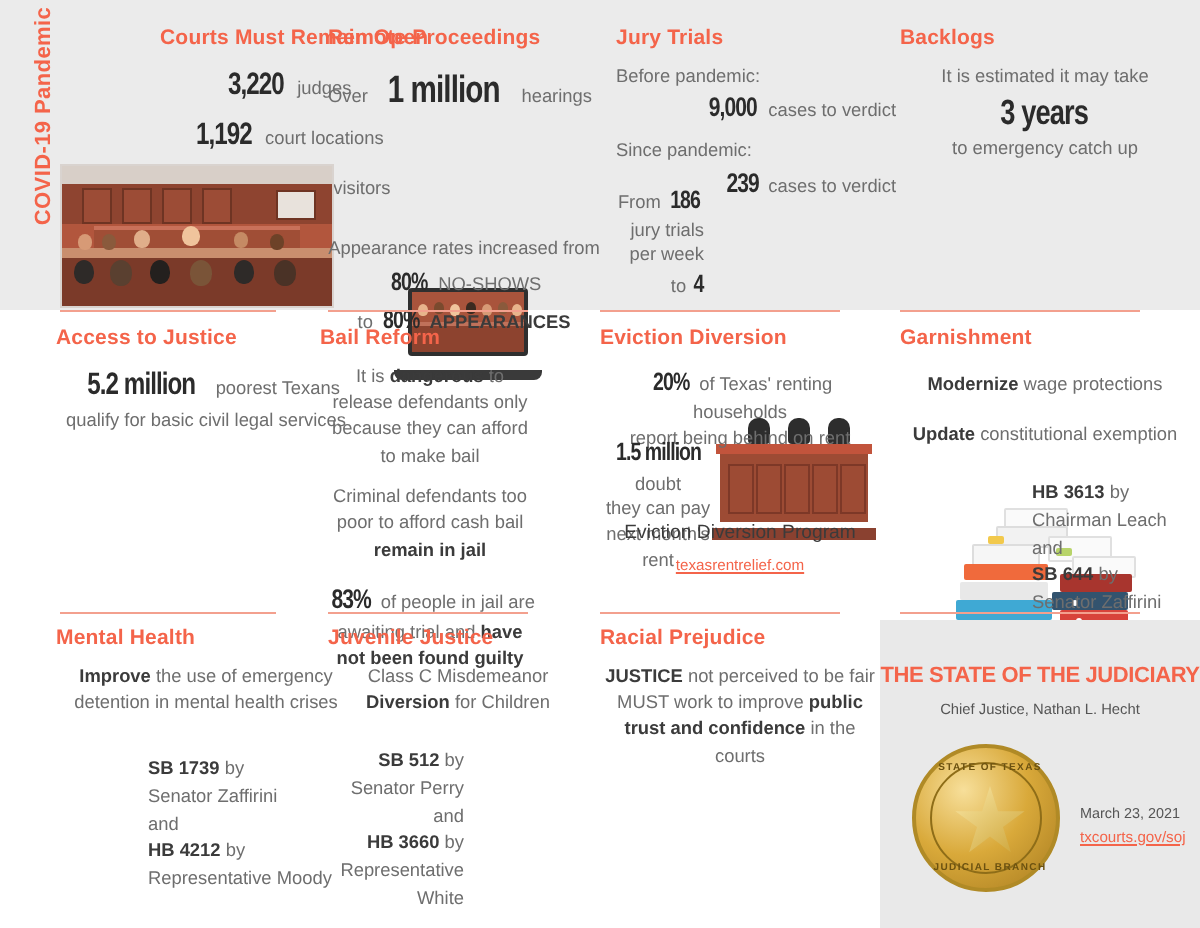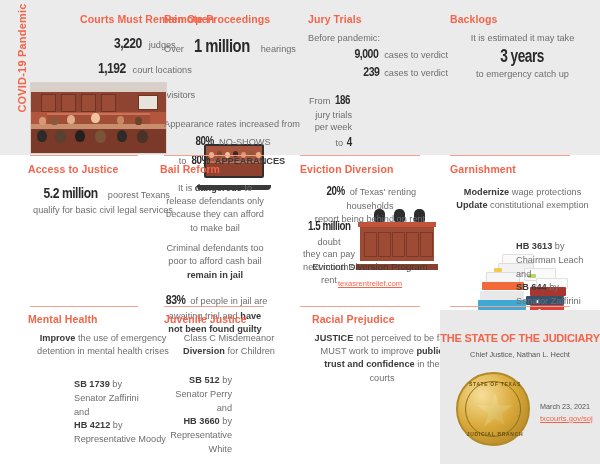--- a/index.html
+++ b/index.html
@@ -178,20 +178,21 @@
     </div>
   </div>
 
   <div class="cell" style="left:308px;top:14px;width:140px;">
     <div class="h">Jury Trials</div>
     <div class="txt">Before pandemic:</div>
     <div class="txt" style="text-align:right;margin-top:-1px">
       <span class="num n13">9,000</span>
       <span>cases to verdict</span>
     </div>
+    <div class="txt" style="margin-top:6px">Since pandemic:</div>
     <div class="txt" style="text-align:right;margin-top:-1px">
       <span class="num n13">239</span>
       <span>cases to verdict</span>
     </div>
   </div>
 
   <div class="txt" style="position:absolute;left:304px;top:92px;width:48px;text-align:right;line-height:1.35;">
     <div>
       <span>From</span>
       <span class="num n12">186</span>
@@ -319,21 +320,21 @@
     <div style="font-size:9.6px;color:#3b3b3b;">Eviction Diversion Program</div>
     <a class="lnk" href="#">texasrentrelief.com</a>
   </div>
 
   <div class="cell" style="left:450px;top:164px;width:145px;">
     <div class="h">Garnishment</div>
     <div class="txt ctr" style="margin-top:10px">
       <span class="dk">Modernize</span>
       <span>wage protections</span>
     </div>
-    <div class="txt ctr" style="">
+    <div class="txt ctr" style="margin-top:12px">
       <span class="dk">Update</span>
       <span>constitutional exemption</span>
     </div>
   </div>
 
   <div class="txt" style="position:absolute;left:516px;top:240px;width:84px;line-height:1.5">
     <div>
       <span class="dk">HB 3613</span>
       <span>by</span>
     </div>
@@ -391,21 +392,21 @@
     <div>Senator Perry</div>
     <div>and</div>
     <div>
       <span class="dk">HB 3660</span>
       <span>by</span>
     </div>
     <div>Representative</div>
     <div>White</div>
   </div>
 
-  <div class="cell" style="left:312px;top:314px;width:140px;">
+  <div class="cell" style="left:300px;top:314px;width:140px;">
     <div class="h">Racial Prejudice</div>
     <div class="txt ctr">
       <span class="dk">JUSTICE</span>
       <span>not perceived to be fair</span>
     </div>
     <div class="txt ctr">
       <span>MUST work to improve</span>
       <span class="dk">public</span>
     </div>
     <div class="txt ctr">

